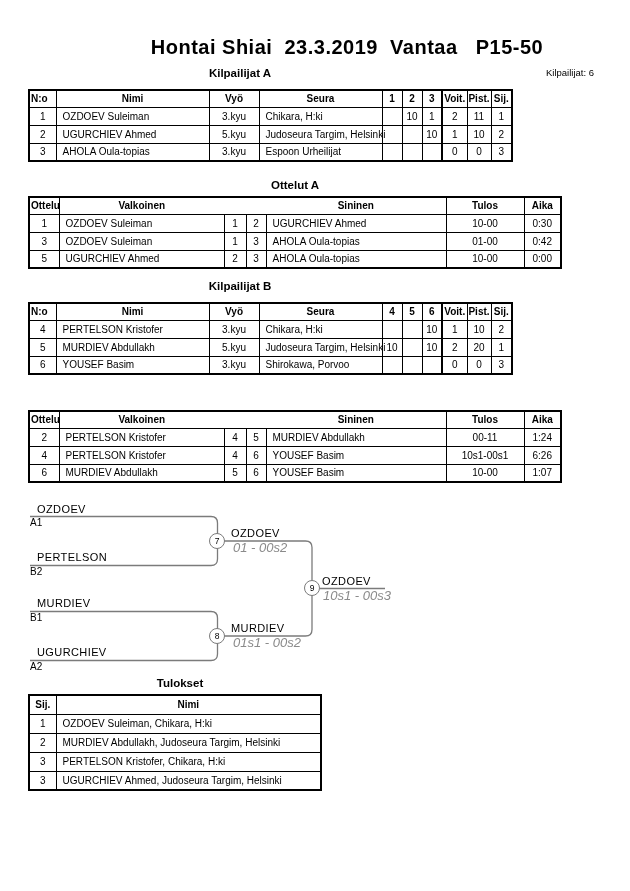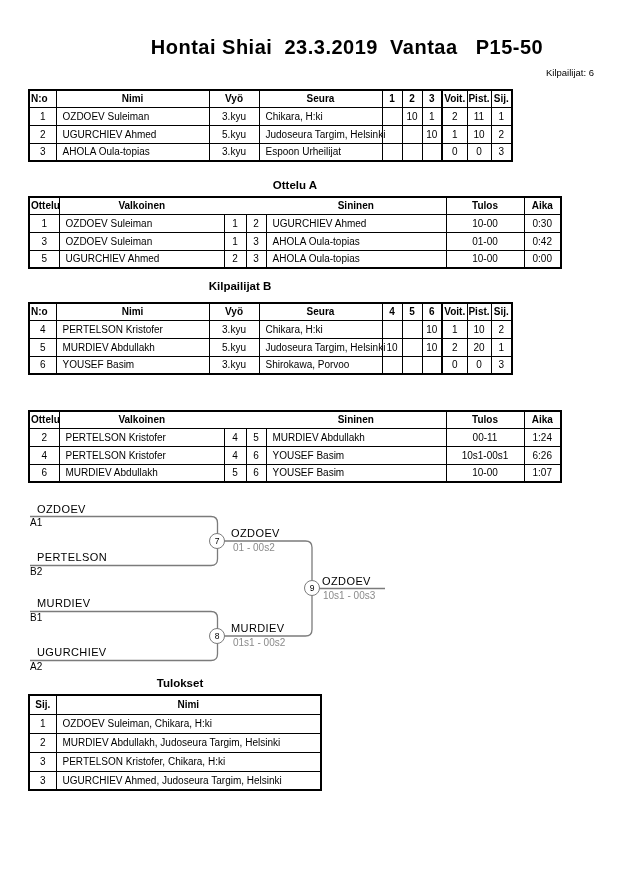--- a/index.html
+++ b/index.html
@@ -35,35 +35,36 @@
   .no-r { border-right:none !important; }
   .no-l { border-left:none !important; }
   .no-lr { border-left:none !important; border-right:none !important; }
 
   
   .bracket { position:absolute; left:0; top:495px; width:420px; height:190px; }
   .bracket svg { position:absolute; left:0; top:0; }
   .bracket path { fill:none; stroke:var(--line,#7b7b7b); stroke-width:1.3; }
   .b-name  { position:absolute; font-size:11px; line-height:12px; letter-spacing:.4px; white-space:nowrap; }
   .b-seed  { position:absolute; font-size:10px; line-height:10px; }
-  .b-score { position:absolute; font-size:10px; line-height:9px; color:var(--score,#8a8a8a); white-space:nowrap; }
+  .b-score { position:absolute; font-size:13px; line-height:9px; color:var(--score,#8a8a8a); white-space:nowrap;font-style:italic; }
   .m-circle {
     position:absolute; width:14px; height:14px; border:1px solid var(--line,#7b7b7b);
     border-radius:50%; background:#fff; font-size:8.5px; line-height:14px;
     text-align:center; z-index:2;
   }
 </style>
 </head>
 <body>
 
 <div class="page">
 
   <div class="abs main-title">Hontai Shiai  23.3.2019  Vantaa   P15-50</div>
   <div class="abs count-label">Kilpailijat: 6</div>
 
+  <div class="abs sec-title" style="left:0;top:67px;width:480px">Kilpailijat A</div>
   <table class="sheet" style="left:28px;top:89px;width:483px">
     <colgroup>
         <col style="width:27px">
         <col style="width:153px">
         <col style="width:50px">
         <col style="width:123px">
         <col style="width:20px">
         <col style="width:20px">
         <col style="width:20px">
         <col style="width:25px">
@@ -117,21 +118,21 @@
         <td class="cc"></td>
         <td class="cc"></td>
         <td class="cc"></td>
         <td class="cc thick-l">0</td>
         <td class="cc">0</td>
         <td class="cc">3</td>
       </tr>
     </tbody>
   </table>
 
-  <div class="abs sec-title" style="left:0;top:179px;width:590px">Ottelu A</div>
+  <div class="abs sec-title" style="left:0;top:179px;width:590px">Ottelut A</div>
   <table class="sheet" style="left:28px;top:196px;width:532px">
     <colgroup>
         <col style="width:30px">
         <col style="width:165px">
         <col style="width:22px">
         <col style="width:20px">
         <col style="width:180px">
         <col style="width:78px">
         <col style="width:37px">
       </colgroup>

